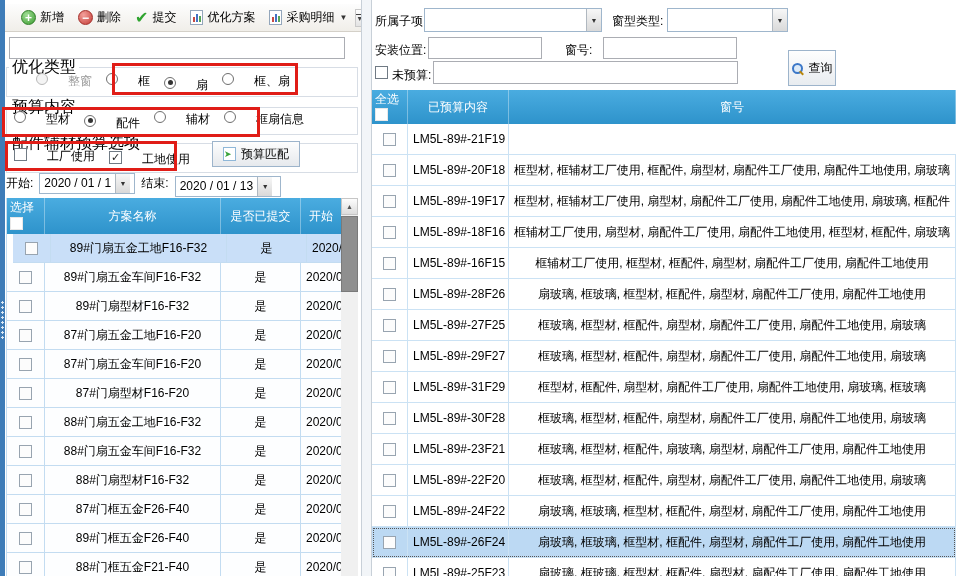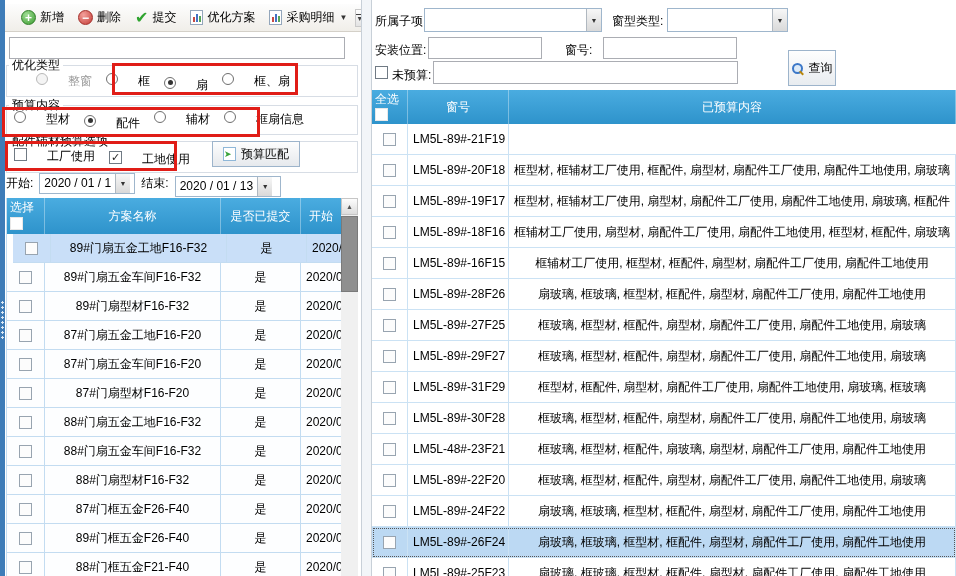--- a/index.html
+++ b/index.html
@@ -33,21 +33,21 @@
   .tcaret { font-size:8px; color:#333; margin-left:1px; }
   .ovf { margin-left:auto; margin-right:4px; width:14px; height:18px; display:flex; flex-direction:column;
     align-items:center; justify-content:center; border:1px solid #c9c9c9; background:linear-gradient(#fefefe,#e3e3e3); }
   .ovf-bar { width:7px; height:1px; background:#444; margin-bottom:1px; }
   .ovf-caret { font-size:7px; color:#444; line-height:6px; }
 
   
   .plan-search { left:9px; top:37px; width:336px; height:22px; border:1px solid #abadb3; padding:0 4px; font:inherit; }
 
   fieldset { position:absolute; border:1px solid #d7dde5; background:transparent; }
-  legend { font-size:12px; padding:0 3px; margin-left:2px; }
+  legend { font-size:16px; padding:0 3px; margin-left:2px; }
   .fs-opt  { left:6px; top:57px;  width:352px; height:40px; }
   .fs-bud  { left:6px; top:97px;  width:352px; height:38px; }
   .fs-use  { left:6px; top:133px; width:352px; height:40px; }
 
   .ropt,.copt { display:inline-flex; align-items:flex-start; gap:20px; margin-right:14px; white-space:nowrap; }
   .rcirc { width:12px; height:12px; border:1px solid #6e6e6e; border-radius:50%; background:#fff;
     display:inline-flex; align-items:center; justify-content:center; }
   .rcirc.on::after { content:""; width:5px; height:5px; border-radius:50%; background:#333; }
   .rcirc.dis { border-color:#b8b8b8; background:#f4f4f4; }
   .ropt.dis .rlbl { color:#9a9a9a; }
@@ -372,22 +372,22 @@
   <span class="ic-mag"></span>
   <span>查询</span>
 </button>
 
 <div class="abs rtable">
   <div class="rt-head">
     <div class="rh sel-col">
       <span>全选</span>
       <span class="hd-cb"></span>
     </div>
+    <div class="rh">已预算内容</div>
     <div class="rh">窗号</div>
-    <div class="rh">已预算内容</div>
   </div>
   <div id="rt-body">
       <div class="rrow">
         <div class="rc c-check">
           <span class="cb"></span>
         </div>
         <div class="rc c-no">LM5L-89#-21F19</div>
       </div>
       <div class="rrow">
         <div class="rc c-check">
@@ -449,21 +449,21 @@
         <div class="rc c-check">
           <span class="cb"></span>
         </div>
         <div class="rc c-no">LM5L-89#-30F28</div>
         <div class="rc c-content">框玻璃, 框型材, 框配件, 扇型材, 扇配件工厂使用, 扇配件工地使用, 扇玻璃</div>
       </div>
       <div class="rrow">
         <div class="rc c-check">
           <span class="cb"></span>
         </div>
-        <div class="rc c-no">LM5L-48#-23F21</div>
+        <div class="rc c-no">LM5L-89#-23F21</div>
         <div class="rc c-content">框玻璃, 框型材, 框配件, 扇玻璃, 扇型材, 扇配件工厂使用, 扇配件工地使用</div>
       </div>
       <div class="rrow">
         <div class="rc c-check">
           <span class="cb"></span>
         </div>
         <div class="rc c-no">LM5L-89#-22F20</div>
         <div class="rc c-content">框玻璃, 框型材, 框配件, 扇型材, 扇配件工厂使用, 扇配件工地使用, 扇玻璃</div>
       </div>
       <div class="rrow">

